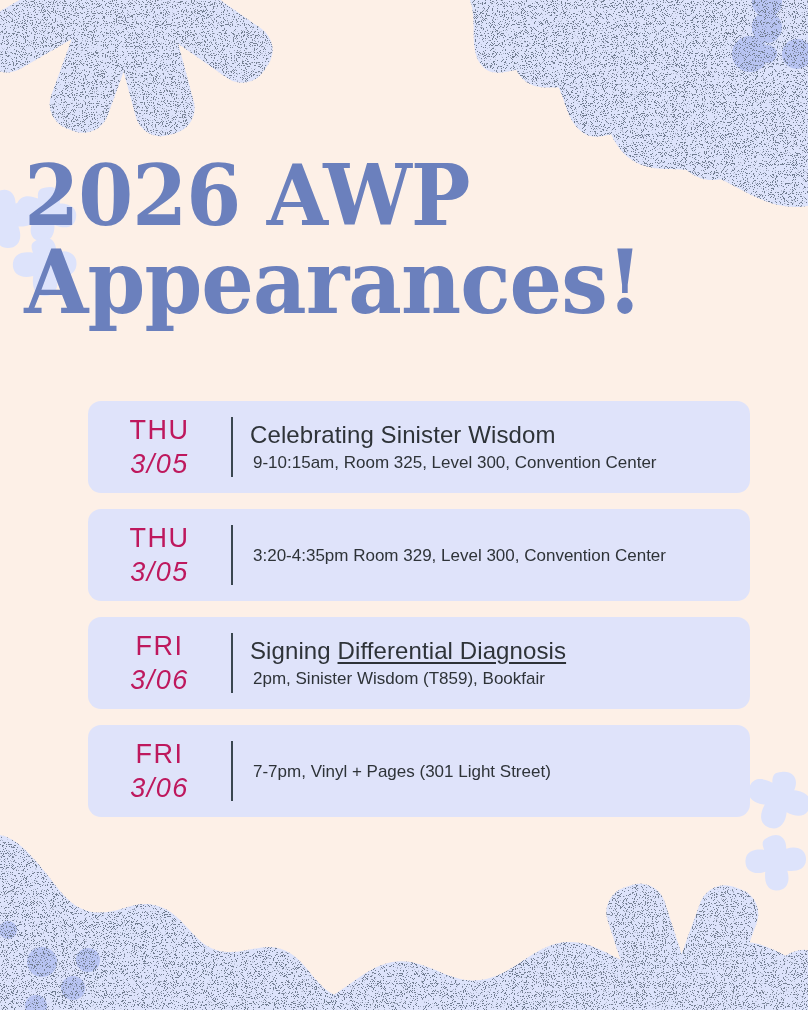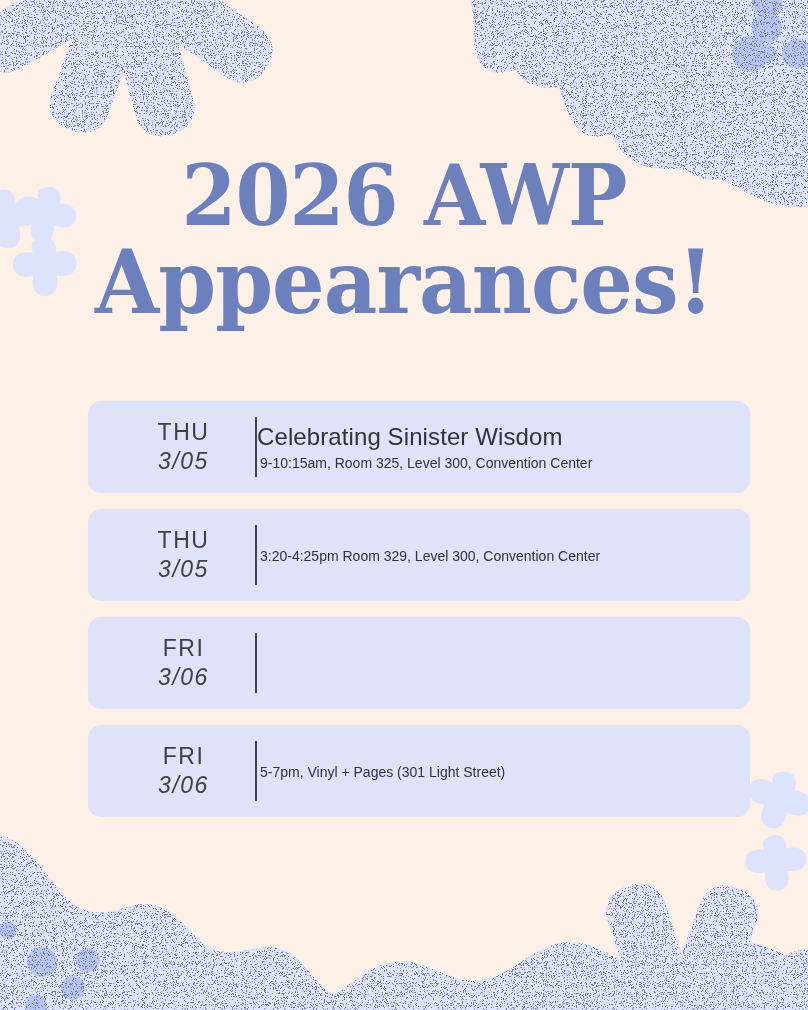--- a/index.html
+++ b/index.html
@@ -31,21 +31,21 @@
     height: 1010px;
     pointer-events: none;
   }
 
   
   .title-block {
     position: absolute;
     left: 0;
     top: 155px;
     width: 808px;
-    text-align: center;
+    text-align: left;
     z-index: 5;
   }
   .title-line {
     color: #6b80bd;
     font-family: "DejaVu Serif", serif;
     font-weight: bold;
     font-size: 84px;
     line-height: 0.97;
     letter-spacing: -1px;
     transform: scaleX(0.94);
@@ -74,58 +74,58 @@
     min-height: 92px;
     box-sizing: border-box;
     padding: 10px 0;
   }
   .event-card:last-child { margin-bottom: 0; }
 
   .date-col {
     width: 143px;
     flex: 0 0 143px;
     text-align: center;
-    color: #404040;
+    color: #be185d;
     font-family: "Liberation Sans", sans-serif;
     font-weight: 300;
-    font-size: 23px;
+    font-size: 27px;
     line-height: 1.27;
     letter-spacing: 1.5px;
-    padding-left: 24px;
   }
   .date-dow { display: block; }
   .date-day { display: block; font-style: italic; }
 
   .divider {
     width: 2px;
     align-self: stretch;
     background: #3a4750;
     flex: 0 0 2px;
     margin: 6px 0;
   }
 
   .info-col {
     flex: 1 1 auto;
+    padding-left: 17px;
     padding-right: 10px;
     color: #2e3338;
     min-width: 0;
   }
   .event-title {
     font-size: 24px;
     font-weight: 400;
     line-height: 1.25;
     letter-spacing: 0.1px;
     white-space: nowrap;
   }
   .event-title u {
     text-decoration: underline;
     text-underline-offset: 3px;
   }
   .event-detail {
-    font-size: 14px;
+    font-size: 17px;
     font-weight: 400;
     line-height: 1.35;
     margin-top: 2px;
     padding-left: 3px;
     white-space: nowrap;
   }
 </style>
 </head>
 <body>
 
@@ -299,37 +299,43 @@
       </div>
     </div>
 
     <div class="event-card">
       <div class="date-col">
         <span class="date-dow">THU</span>
         <span class="date-day">3/05</span>
       </div>
       <div class="divider"></div>
       <div class="info-col">
-        <div class="event-detail">3:20-4:25pm Room 329, Level 300, Convention Center</div>
+        <div class="event-detail">3:20-4:35pm Room 329, Level 300, Convention Center</div>
       </div>
     </div>
 
     <div class="event-card">
       <div class="date-col">
         <span class="date-dow">FRI</span>
         <span class="date-day">3/06</span>
       </div>
       <div class="divider"></div>
+      <div class="info-col">
+        <div class="event-title">
+          <span>Signing </span><u>Differential Diagnosis</u>
+        </div>
+        <div class="event-detail">2pm, Sinister Wisdom (T859), Bookfair</div>
+      </div>
     </div>
 
     <div class="event-card">
       <div class="date-col">
         <span class="date-dow">FRI</span>
         <span class="date-day">3/06</span>
       </div>
       <div class="divider"></div>
       <div class="info-col">
-        <div class="event-detail">5-7pm, Vinyl + Pages (301 Light Street)</div>
+        <div class="event-detail">7-7pm, Vinyl + Pages (301 Light Street)</div>
       </div>
     </div>
 
   </div>
 </div>
 
 </body></html>

